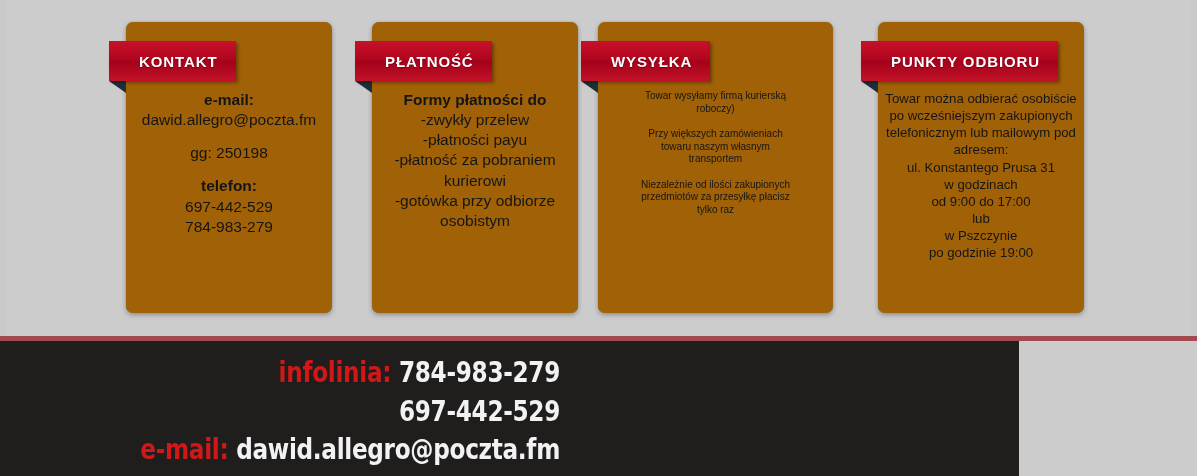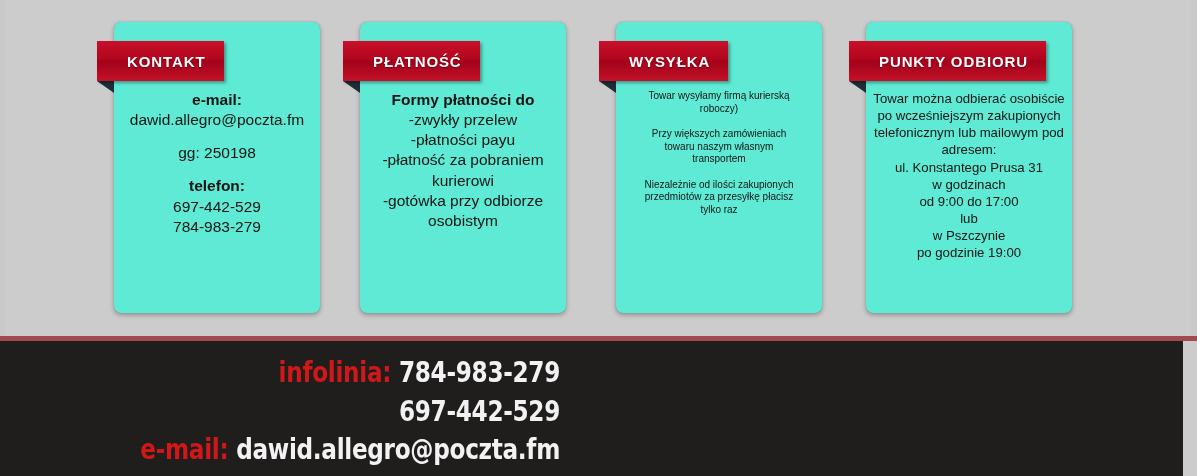--- a/index.html
+++ b/index.html
@@ -27,27 +27,28 @@
     top: 0;
     width: 1197px;
     height: 336px;
     background: #cccccc;
   }
   .card {
     position: absolute;
     top: 22px;
     width: 206px;
     height: 291px;
-    background: #5eead4;
+    background: #a16207;
     border-radius: 7px;
     box-shadow: 0 2px 5px rgba(0,0,0,0.30), 0 0 1px rgba(0,0,0,0.25);
+    margin-left: 12px;
   }
   .card-1 { left: 114px; }
   .card-2 { left: 360px; }
-  .card-3 { left: 616px; }
+  .card-3 { left: 586px; padding-left: 29px; }
   .card-4 { left: 866px; }
 
   
   .banner {
     position: absolute;
     top: 19px;
     left: -17px;
     height: 40px;
     background: linear-gradient(to bottom, #c8102a 0%, #b3071f 42%, #a3021a 52%, #c31228 100%);
     box-shadow: 2px 2px 3px rgba(0,0,0,0.35);
@@ -100,21 +101,21 @@
     left: 0;
     top: 336px;
     width: 1197px;
     height: 5px;
     background: #a2484f;
   }
   .footer {
     position: absolute;
     left: 0;
     top: 341px;
-    width: 1183px;
+    width: 1019px;
     height: 135px;
     background: #201d1d;
   }
   .footer-contact {
     position: absolute;
     left: 0;
     top: 12px;
     width: 560px;
     text-align: right;
     font-family: "DejaVu Sans", sans-serif;

